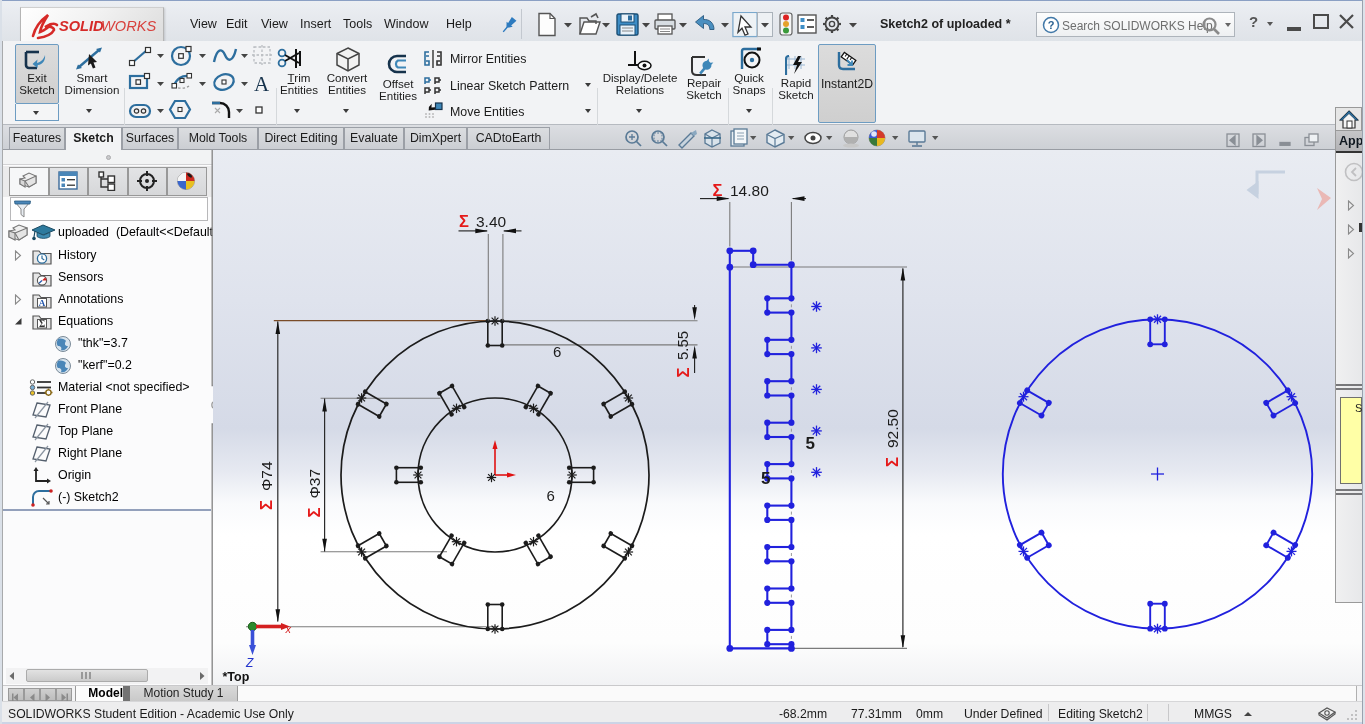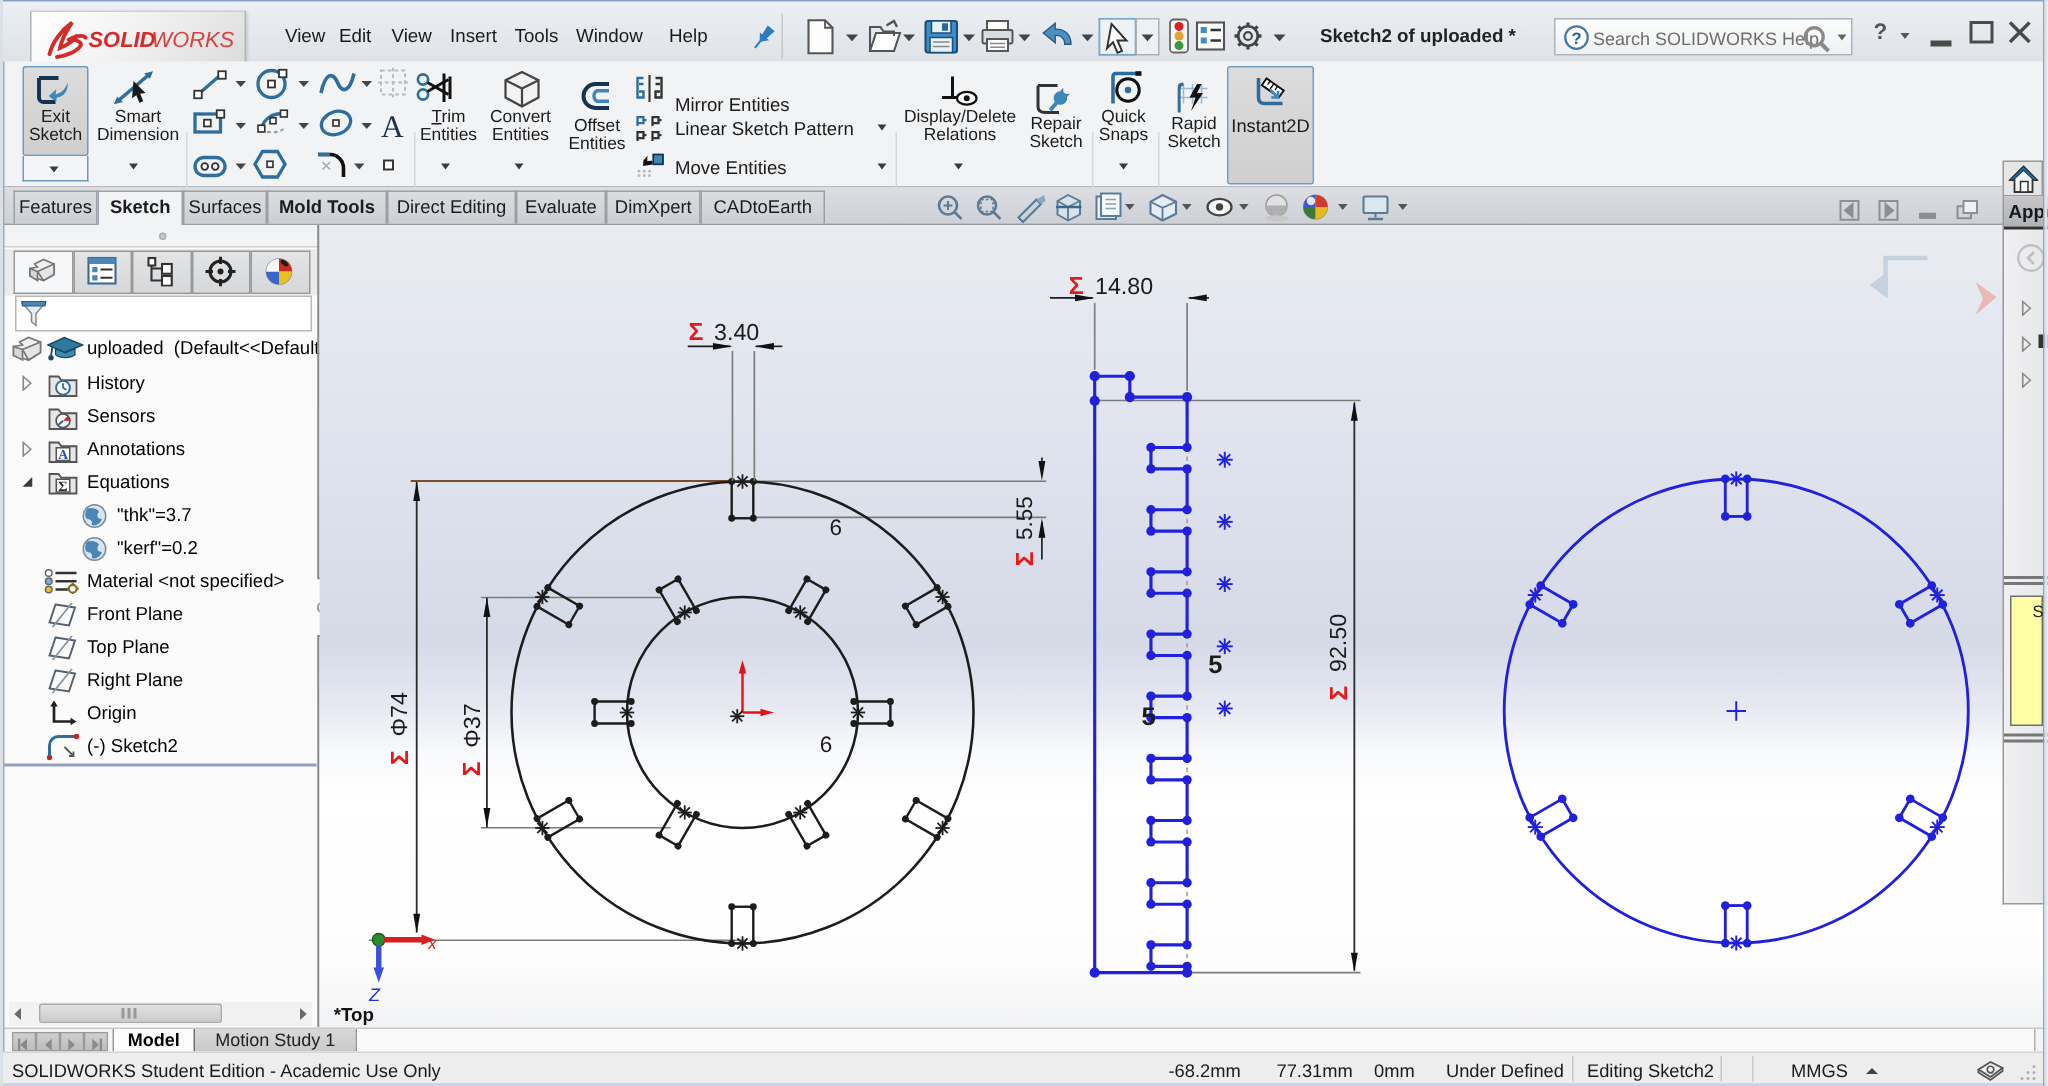--- a/index.html
+++ b/index.html
@@ -300,21 +300,21 @@
 
     <svg class="abs" style="left:423px;top:9px;" width="20" height="18" viewBox="0 0 20 18">
       <g fill="none" stroke="#2d6e9e" stroke-width="1.6">
           <path d="M 6,2 h-4 v13 h4 v-4 h-3 m3,-5 h-3"></path>
         </g>
       <g fill="none" stroke="#333" stroke-width="1.6">
           <path d="M 14,2 h4 v13 h-4 v-4 h3 m-3,-5 h3"></path>
         </g>
       <line x1="10" y1="0" x2="10" y2="18" stroke="#333" stroke-width="1.4"></line>
     </svg>
-    <div class="abs" style="left:450px;top:11px;font-size:12.4px;color:#1b1b1b;margin-top:11px;">Mirror Entities</div>
+    <div class="abs" style="left:450px;top:11px;font-size:12.4px;color:#1b1b1b;">Mirror Entities</div>
     <svg class="abs" style="left:423px;top:35px;" width="20" height="18" viewBox="0 0 20 18">
       <g fill="none" stroke="#2d6e9e" stroke-width="1.5">
           <path d="M 2,8 v-6 h4 v4 h-4 m4,-2 h2"></path>
         </g>
       <g fill="none" stroke="#333" stroke-width="1.5">
           <path d="M 12,8 v-6 h4 v4 h-4 m4,-2 h2"></path>
           <path d="M 2,18 v-6 h4 v4 h-4 m4,-2 h2"></path>
           <path d="M 12,18 v-6 h4 v4 h-4 m4,-2 h2"></path>
         </g>
     </svg>
@@ -397,21 +397,21 @@
           </g>
         </g>
       <path d="M 10,9 l5,5 m0,-4.5 v4.5 h-4.5" stroke="#3e87b8" stroke-width="1.8" fill="none"></path>
     </svg>
     <div class="rlabel" style="left:818px;top:38px;width:58px;font-size:12.2px;">Instant2D</div>
   </div>
   <div id="tabstrip">
     <div class="ctab" style="left:9px;width:56px;">Features</div>
     <div class="ctab active" style="left:65px;width:57px;">Sketch</div>
     <div class="ctab" style="left:122px;width:56px;">Surfaces</div>
-    <div class="ctab" style="left:178px;width:80px;font-weight:bold;">Mold Tools</div>
+    <div class="ctab" style="left:178px;width:80px;">Mold Tools</div>
     <div class="ctab" style="left:258px;width:86px;">Direct Editing</div>
     <div class="ctab" style="left:344px;width:60px;">Evaluate</div>
     <div class="ctab" style="left:404px;width:63px;">DimXpert</div>
     <div class="ctab" style="left:467px;width:83px;">CADtoEarth</div>
 
     <svg class="abs" style="left:620px;top:3px;" width="330" height="21" viewBox="0 0 330 21">
       <g fill="none" stroke="#5a7a96" stroke-width="1.7">
         <circle cx="12" cy="9" r="6"></circle>
           <line x1="16.5" y1="13.5" x2="21" y2="18"></line>
         <path d="M 9,9 h6 M 12,6 v6" stroke-width="1.3"></path>
@@ -1204,21 +1204,21 @@
     <div class="navbtn" style="left:24px;"><svg width="14" height="11" viewBox="0 0 14 11">
           <path d="M 9.5,1.5 L 5,5.5 L 9.5,9.5 z" fill="#8a8a8a"></path>
         </svg></div>
     <div class="navbtn" style="left:40px;"><svg width="14" height="11" viewBox="0 0 14 11">
           <path d="M 4.5,1.5 L 9,5.5 L 4.5,9.5 z" fill="#8a8a8a"></path>
         </svg></div>
     <div class="navbtn" style="left:56px;"><svg width="14" height="11" viewBox="0 0 14 11">
           <path d="M 4.5,1.5 L 9,5.5 L 4.5,9.5 z" fill="#8a8a8a"></path>
           <rect x="9.5" y="1.5" width="1.5" height="8" fill="#8a8a8a"></rect>
         </svg></div>
-    <div class="abs" style="left:75px;top:0;width:55px;height:15px;background:#fcfcfc;border-right:1px solid #737373;border-left:1px solid #9a9a9a;font-size:12px;font-weight:bold;text-align:center;line-height:15px;">Model</div>
+    <div class="abs" style="left:75px;top:0;width:55px;height:15px;background:#fcfcfc;border-right:7px solid #737373;border-left:1px solid #9a9a9a;font-size:12px;font-weight:bold;text-align:right;line-height:15px;">Model</div>
     <div class="abs" style="left:130px;top:0;width:108px;height:15px;background:linear-gradient(180deg,#d9d9d9,#c9c9c9);border-right:1px solid #9a9a9a;font-size:12px;text-align:center;line-height:15px;color:#222;">Motion Study 1</div>
     <div class="abs" style="left:238px;top:0;width:1119px;height:15px;background:#fafafa;border-right:1px solid #b0b0b0;"></div>
   </div>
   <div id="statusbar">
     <div class="sbtext" style="left:8px;text-align:center;">SOLIDWORKS Student Edition - Academic Use Only</div>
     <div class="sbtext" style="left:779px;">-68.2mm</div>
     <div class="sbtext" style="left:851px;">77.31mm</div>
     <div class="sbtext" style="left:916px;">0mm</div>
     <div class="sbtext" style="left:964px;">Under Defined</div>
     <div class="sbsep" style="left:1048px;"></div>

